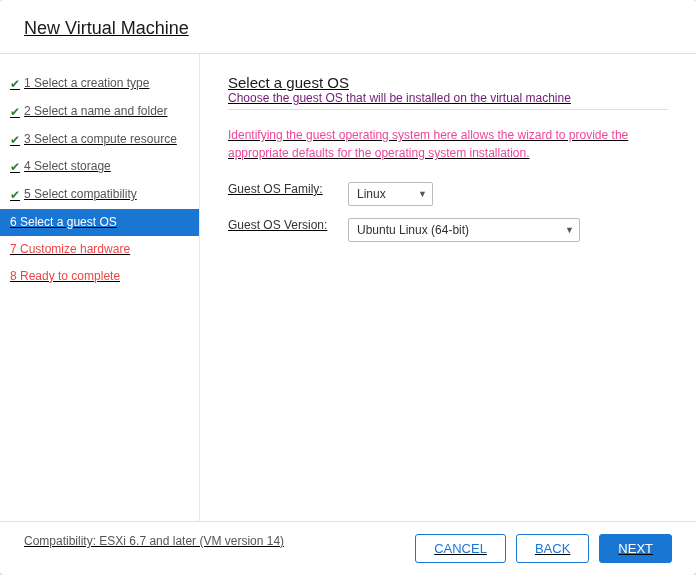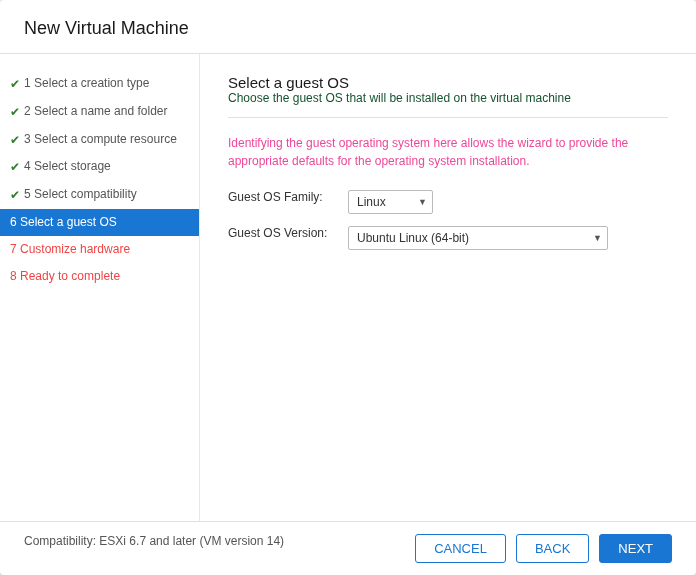--- a/index.html
+++ b/index.html
@@ -13,20 +13,21 @@
       font-size: 13px;
     }
     .dialog {
       background: #fff;
       width: 696px;
       min-height: 575px;
       border-radius: 4px;
       box-shadow: 0 4px 20px rgba(0,0,0,0.25);
       display: flex;
       flex-direction: column;
+      text-decoration: underline;
     }
     .dialog-header {
       padding: 18px 24px 14px 24px;
       border-bottom: 1px solid #e0e0e0;
     }
     .dialog-header h1 {
       font-size: 18px;
       font-weight: 300;
       color: #1a1a1a;
     }
@@ -71,23 +72,23 @@
       flex-direction: column;
     }
     .section-title {
       font-size: 15px;
       font-weight: 500;
       color: #1a1a1a;
       margin-bottom: 0;
     }
     .section-subtitle {
       font-size: 12px;
-      color: #14532d;
+      color: #701a75;
       margin-bottom: 16px;
-      padding-bottom: 12px;
+      padding-bottom: 4px;
       border-bottom: 1px solid #e0e0e0;
     }
     .info-text {
       font-size: 12px;
       color: #ec4899;
       line-height: 1.5;
       margin-bottom: 20px;
     }
     .form-row {
       display: flex;
@@ -210,21 +211,21 @@
         <div class="form-label">Guest OS Family:</div>
         <div class="select-wrapper">
           <select>
             
           <option>Linux</option><option>Windows</option><option>Other</option></select>
         </div>
       </div>
       <div class="form-row">
         <div class="form-label">Guest OS Version:</div>
         <div class="select-wrapper">
-          <select style="width: 260px;">
+          <select style="width: 232px;">
             
           <option>Ubuntu Linux (64-bit)</option><option>Ubuntu Linux (32-bit)</option><option>Red Hat Enterprise Linux 8 (64-bit)</option><option>CentOS 7 (64-bit)</option><option>Debian GNU/Linux 10 (64-bit)</option></select>
         </div>
       </div>
       <div class="spacer"></div>
     </div>
   </div>
   <div class="dialog-footer">
     <span class="compat-text">Compatibility: ESXi 6.7 and later (VM version 14)</span>
     <button class="btn btn-cancel">CANCEL</button>

